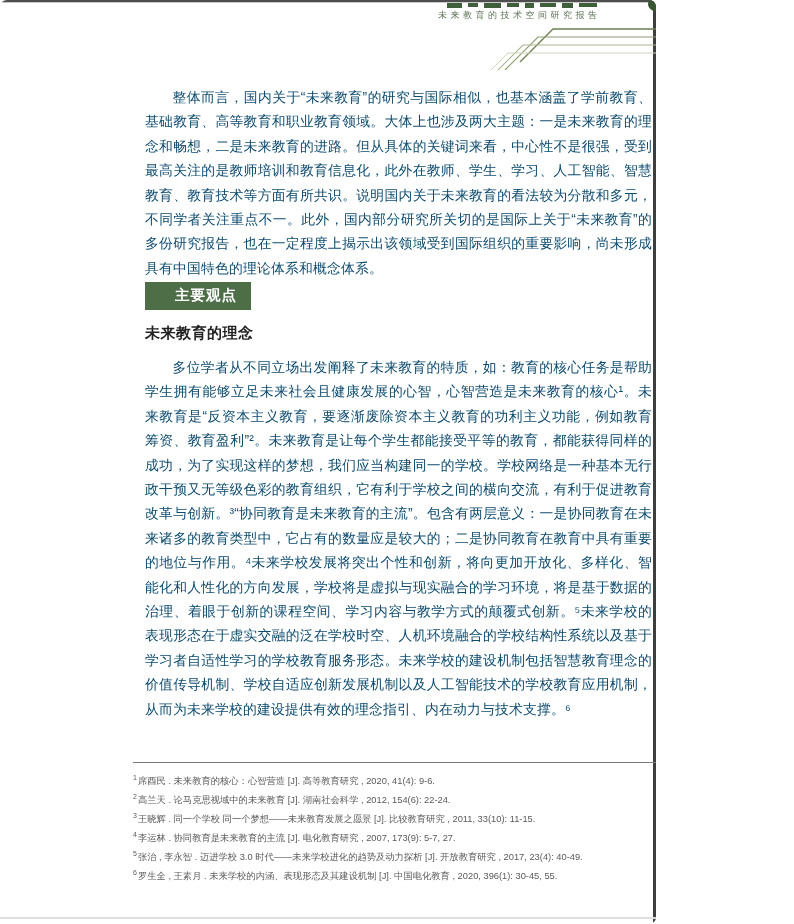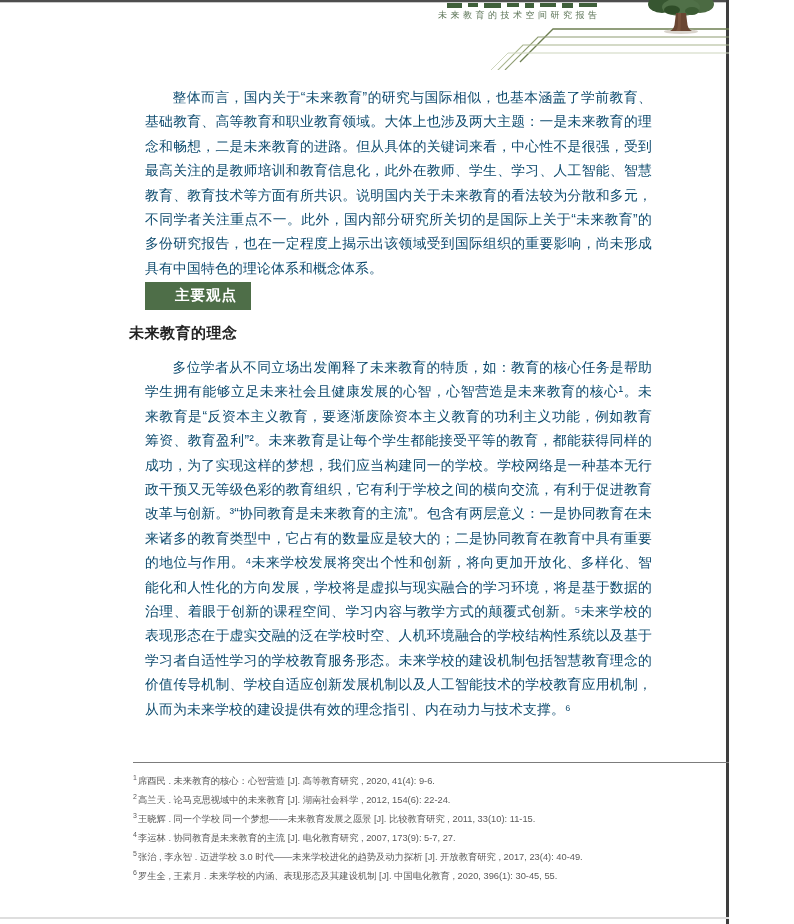--- a/index.html
+++ b/index.html
@@ -1,21 +1,21 @@
 <!DOCTYPE html>
 <html lang="zh"><head>
 <meta charset="utf-8">
 <style>
   html,body{margin:0;padding:0;}
   body{
     width:794px;height:924px;background:#ffffff;
     font-family:"Liberation Sans","DejaVu Sans",sans-serif;
     -webkit-font-smoothing:antialiased;
   }
-  .page{position:relative;width:729px;height:924px;background:#ffffff;overflow:hidden;}
+  .page{position:relative;width:656px;height:924px;background:#ffffff;overflow:hidden;border-radius:7px;}
 
   
   .edge-top{position:absolute;top:0;left:0;width:794px;height:2px;background:#4e4e4e;}
   .edge-top-shade{position:absolute;top:2px;left:0;width:794px;height:1px;background:#c9c9c9;}
   .edge-right{position:absolute;top:0;right:0;width:3px;height:924px;background:#3e3e3e;}
   .bottom-divider{position:absolute;top:917px;left:0;width:794px;height:2px;background:#dedede;}
 
   
   .clipped-title{position:absolute;top:3px;left:447px;display:flex;align-items:flex-start;gap:6px;}
   .clipped-title span{display:block;background:#3f5f3a;}
@@ -33,21 +33,21 @@
     text-indent:2em;color:#0c4a6e;letter-spacing:0.2px;
   }
   .p1{top:86px;}
   .p2{top:356px;}
   .section-badge{
     position:absolute;left:145px;top:282px;
     background:#4e6e48;color:#ffffff;font-weight:bold;font-size:14.5px;
     padding:4px 14px 5px 30px;letter-spacing:1px;
   }
   .subheading{
-    position:absolute;left:129px;top:324px;
+    position:absolute;left:145px;top:324px;
     font-size:15px;font-weight:bold;color:#222222;letter-spacing:0.5px;
   }
 
   
   .footnote-sep{position:absolute;left:133px;top:762px;width:604px;height:1px;background:#7c7c7c;}
   .footnotes{position:absolute;left:133px;top:770px;width:620px;}
   .footnote{font-size:9.3px;line-height:15px;color:#5a5a5a;white-space:nowrap;}
   .footnote sup{font-size:7px;margin-right:1px;}
 </style>
 </head>

